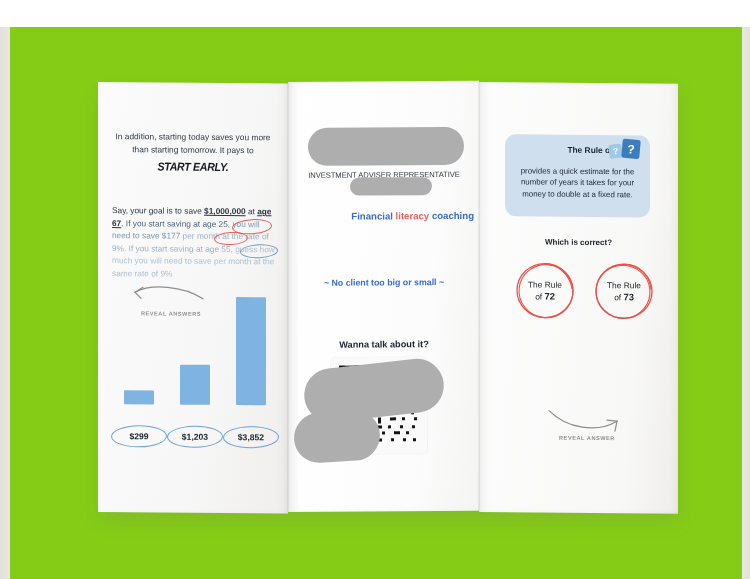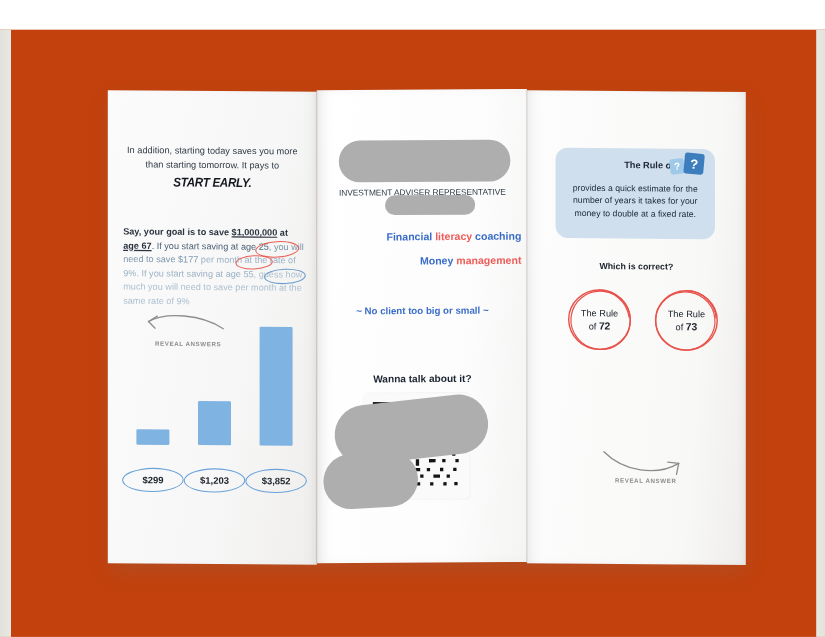--- a/index.html
+++ b/index.html
@@ -19,21 +19,21 @@
     display: flex; align-items: center; justify-content: center;
   }
   .titlebar .t {
     font-size: 12.5px; font-weight: bold; color: #d4d3cd;
     letter-spacing: .1px; white-space: nowrap;
   }
 
   
   .canvas {
     position: absolute; left: 0; top: 27px; width: 750px; height: 552px;
-    background: #c2410c;
+    background: #84cc16;
   }
   .canvas::before {
     content:""; position:absolute; left:0; top:0; width:10px; height:552px;
     background: linear-gradient(90deg,#e2e1dc,#e8e7e2);
   }
   .canvas::after {
     content:""; position:absolute; right:0; top:0; width:8px; height:552px;
     background: linear-gradient(270deg,#e3e2dd,#e8e7e2);
   }
 
@@ -96,21 +96,21 @@
     letter-spacing: -.3px; color:#15191f;
     font-family: "Liberation Sans", sans-serif;
     transform: scaleX(.92);
   }
 
   .body-para {
     position:absolute; left:14px; top:122px; width:166px;
     font-size: 8.3px; line-height: 12.6px; text-align:left;
     color:#2b3440;
   }
-  .f1 { color:#2b3440;font-weight:bold; }
+  .f1 { color:#2b3440; }
   .f2 { color:#4e6378; }
   .f3 { color:#7f97ac; }
   .f4 { color:#9db2c4; }
   .f5 { color:#aec1d1; }
   .u { text-decoration: underline; text-decoration-thickness: .7px; text-underline-offset: 1.4px; }
   .bold { font-weight: 700; }
 
   
   .ring-red-1 {
     position:absolute; left:134px; top:136px; width:40px; height:15px;
@@ -298,23 +298,20 @@
           <div class="redact" style="left:20px; top:46px; width:156px; height:38px; border-radius:19px;"></div>
 
           <div class="role">INVESTMENT ADVISER REPRESENTATIVE</div>
           <div class="role2">
             <span>with P</span>&nbsp;&nbsp;&nbsp;&nbsp;&nbsp;&nbsp;&nbsp;&nbsp;&nbsp;&nbsp;&nbsp;&nbsp;&nbsp;&nbsp;<span>S</span>
           </div>
           <div class="redact" style="left:62px; top:96px; width:82px; height:18px; border-radius:9px;"></div>
 
           <div class="svc" style="top:130px;">
             <span class="cb">Financial </span><span class="cr">literacy </span><span class="cb">coaching</span>
-          </div>
-          <div class="svc" style="top:152px;">
-            <span class="cb">Money </span><span class="cr">management</span>
           </div>
 
           <div class="tagline">~ No client too big or small ~</div>
 
           <div class="wanna">Wanna talk about it?</div>
 
           <div class="qr-card">
             <div class="qr-grid">
               <div class="qp" style="left:0;top:0;width:22px;height:6px;"></div>
               <div class="qp" style="left:0;top:0;width:6px;height:22px;"></div>

